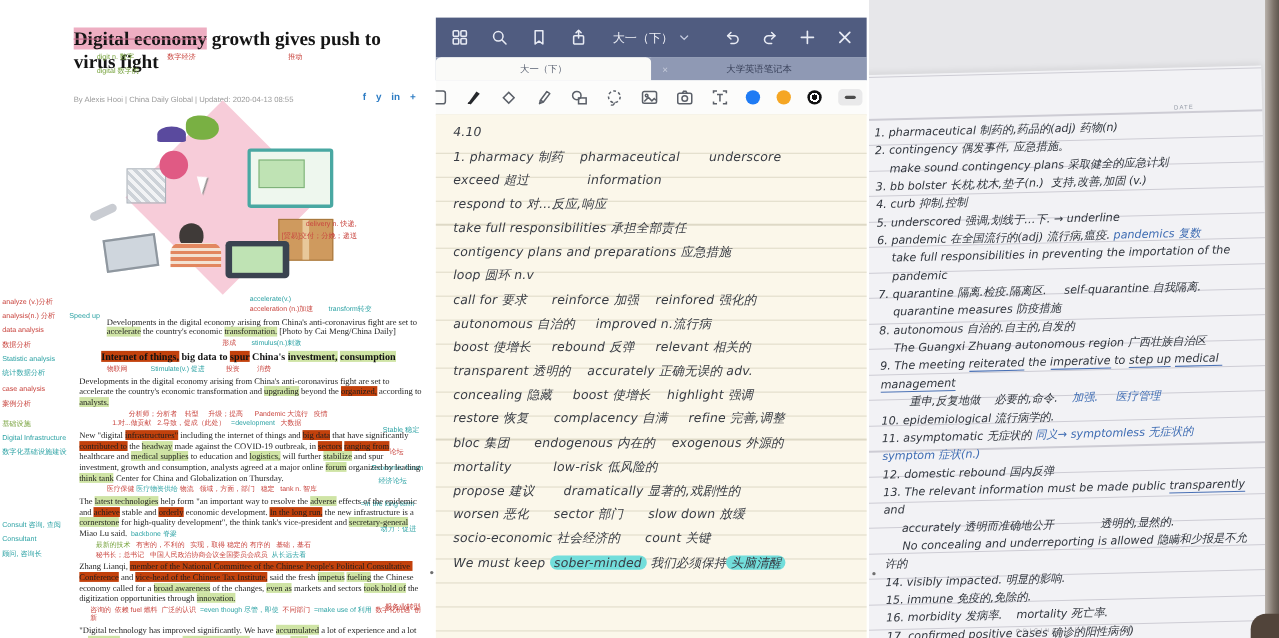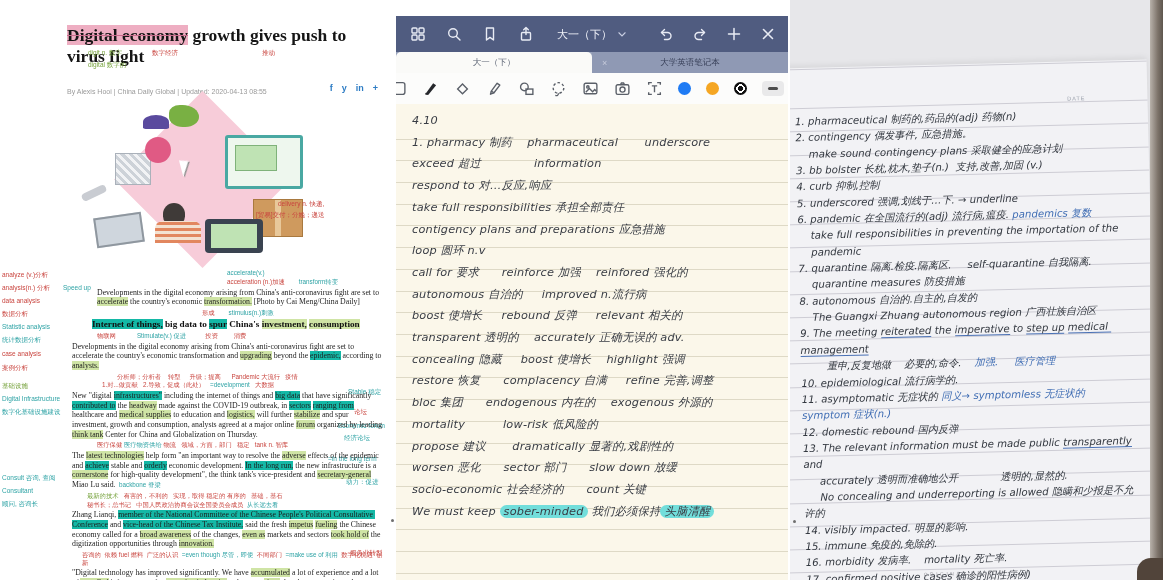--- a/index.html
+++ b/index.html
@@ -32,21 +32,21 @@
   .i-cursor{position:absolute;left:96px;top:52px;width:0;height:0;border-left:9px solid #fff;border-bottom:14px solid transparent;border-top:3px solid transparent;filter:drop-shadow(1px 1px 0 #888);transform:rotate(-15deg);}
   .i-lamp{position:absolute;left:-4px;top:82px;width:26px;height:8px;background:#c9ccd2;border-radius:6px;transform:rotate(-25deg);}
   
   .onote{position:absolute;font:6.5px/7.8px "Liberation Sans",sans-serif;white-space:nowrap;}
   .on-r{color:#c9453f;} .on-t{color:#2ea3a5;} .on-g{color:#76a23c;}
   
   #article-flow{position:absolute;left:72px;top:256px;width:313px;height:322px;overflow:hidden;}
   .af-body{font:7.8px/9.6px "Liberation Serif",serif;color:#1d1d1d;margin:2px 0;white-space:pre-wrap;}
   .af-head{font:bold 9.2px/11.5px "Liberation Serif",serif;color:#111;margin:2px 0;white-space:pre-wrap;}
   .af-ann{font:6.3px/7.8px "Liberation Sans",sans-serif;margin:1px 0;white-space:pre-wrap;}
-  .hl-pink{background:#14b8a6;}
+  .hl-pink{background:#c2410c;}
   .hl-green{background:#cfe4a5;}
   .ann-red{color:#c9453f;} .ann-teal{color:#2ea3a5;} .ann-green{color:#76a23c;}
   .af-body .ann-red,.af-body .ann-teal{font:6.3px "Liberation Sans",sans-serif;}
   
   #mid{position:absolute;left:390px;top:0;width:400px;height:580px;background:#fff;}
   .app{position:absolute;left:6px;right:2px;top:2px;bottom:0;overflow:hidden;border-radius:8px 8px 0 0;}
   .statusbar{position:absolute;left:0;right:0;top:0;height:14px;background:#47516e;color:#f2f4f9;
              display:flex;align-items:center;justify-content:space-between;padding:0 8px;font:bold 7.5px "Liberation Sans",sans-serif;}
   .statusbar .sbr{display:flex;align-items:center;gap:3px;font-weight:normal;}
   .navbar{position:absolute;left:0;right:0;top:14px;height:36px;background:#505c80;display:flex;align-items:center;}
@@ -152,21 +152,21 @@
         <span class="onote on-t" style="left: 346px; top: 466px;">动力：促进</span>
         <span class="onote on-r" style="left: 350px; top: 537px;">服务业转型</span>
       </div>
     <div id="article-flow">
         <div class="af-ann" style="padding-left: 155px;"><span class="ann-teal">accelerate(v.)</span></div>
         <div class="af-ann" style="padding-left: 155px;"><span class="ann-red">acceleration (n.)加速</span><span class="ann-teal">        transform转变</span></div>
         <div class="af-body" style="padding-left: 25px;"><span>Developments in the digital economy arising from China's anti-coronavirus fight are set to </span><span class="hl-green">accelerate</span><span> the country's economic </span><span class="hl-green">transformation.</span><span> [Photo by Cai Meng/China Daily]</span></div>
         <div class="af-ann" style="padding-left: 130px;"><span class="ann-red">形成</span><span class="ann-teal">        stimulus(n.)刺激</span></div>
         <div class="af-head" style="padding-left: 20px;"><span class="hl-pink">Internet of things,</span><span> big data to </span><span class="hl-pink">spur</span><span> China's </span><span class="hl-green">investment,</span><span> </span><span class="hl-green">consumption</span></div>
         <div class="af-ann" style="padding-left: 25px;"><span class="ann-red">物联网</span><span class="ann-teal">            Stimulate(v.) 促进</span><span class="ann-red">           投资</span><span class="ann-red">         消费</span></div>
-        <div class="af-body"><span>Developments in the digital economy arising from China's anti-coronavirus fight are set to accelerate the country's economic transformation and </span><span class="hl-green">upgrading</span><span> beyond the </span><span class="hl-pink">epidemic,</span><span> according to </span><span class="hl-green">analysts.</span></div>
+        <div class="af-body"><span>Developments in the digital economy arising from China's anti-coronavirus fight are set to accelerate the country's economic transformation and </span><span class="hl-green">upgrading</span><span> beyond the </span><span class="hl-pink">organized,</span><span> according to </span><span class="hl-green">analysts.</span></div>
         <div class="af-ann" style="padding-left: 45px;"><span class="ann-red">分析师；分析者</span><span class="ann-red">    转型</span><span class="ann-red">     升级；提高</span><span class="ann-red">      Pandemic 大流行</span><span class="ann-red">   疫情</span></div>
         <div class="af-ann" style="padding-left: 30px;"><span class="ann-red">1.对...做贡献</span><span class="ann-red">   2.导致，促成（此处）</span><span class="ann-teal">   =development</span><span class="ann-red">   大数据</span></div>
         <div class="af-body"><span>New "digital </span><span class="hl-pink">infrastructures"</span><span> including the internet of things and </span><span class="hl-pink">big data</span><span> that have significantly </span><span class="hl-pink">contributed to</span><span> the </span><span class="hl-green">headway</span><span> made against the COVID-19 outbreak, in </span><span class="hl-pink">sectors</span><span> </span><span class="hl-pink">ranging from</span><span> healthcare and </span><span class="hl-green">medical supplies</span><span> to education and </span><span class="hl-green">logistics,</span><span> will further </span><span class="hl-green">stabilize</span><span> and spur investment, growth and consumption, analysts agreed at a major online </span><span class="hl-green">forum</span><span> organized by leading </span><span class="hl-green">think tank</span><span> Center for China and Globalization on Thursday.</span></div>
         <div class="af-ann" style="padding-left: 25px;"><span class="ann-red">医疗保健</span><span class="ann-teal"> 医疗物资供给</span><span class="ann-red"> 物流</span><span class="ann-red">   领域，方面，部门</span><span class="ann-red">   稳定</span><span class="ann-red">   tank n. 智库</span></div>
         <div class="af-body"><span>The </span><span class="hl-green">latest technologies</span><span> help form "an important way to resolve the </span><span class="hl-green">adverse</span><span> effects of the epidemic and </span><span class="hl-pink">achieve</span><span> stable and </span><span class="hl-pink">orderly</span><span> economic development. </span><span class="hl-pink">In the long run,</span><span> the new infrastructure is a </span><span class="hl-green">cornerstone</span><span> for high-quality development", the think tank's vice-president and </span><span class="hl-green">secretary-general</span><span> Miao Lu said.</span><span class="ann-teal">  backbone 脊梁</span></div>
         <div class="af-ann" style="padding-left: 15px;"><span class="ann-green">最新的技术</span><span class="ann-red">   有害的，不利的</span><span class="ann-red">   实现，取得</span><span class="ann-red"> 稳定的</span><span class="ann-red"> 有序的</span><span class="ann-red">   基础，基石</span></div>
         <div class="af-ann" style="padding-left: 15px;"><span class="ann-red">秘书长；总书记</span><span class="ann-red">   中国人民政治协商会议全国委员会成员</span><span class="ann-teal">  从长远去看</span></div>
         <div class="af-body"><span>Zhang Lianqi, </span><span class="hl-pink">member of the National Committee of the Chinese People's Political Consultative Conference</span><span> and </span><span class="hl-pink">vice-head of the Chinese Tax Institute,</span><span> said the fresh </span><span class="hl-green">impetus</span><span> </span><span class="hl-green">fueling</span><span> the Chinese economy called for a </span><span class="hl-green">broad awareness</span><span> of the changes, </span><span class="hl-green">even as</span><span> markets and sectors </span><span class="hl-green">took hold of</span><span> the digitization opportunities through </span><span class="hl-green">innovation.</span></div>
         <div class="af-ann" style="padding-left: 10px;"><span class="ann-red">咨询的</span><span class="ann-red">  依赖 fuel 燃料</span><span class="ann-red">  广泛的认识</span><span class="ann-teal">  =even though 尽管，即使</span><span class="ann-red">  不同部门</span><span class="ann-teal">  =make use of 利用</span><span class="ann-red">  数字化机遇</span><span class="ann-red">  创新</span></div>
         <div class="af-body"><span>"Digital technology has improved significantly. We have </span><span class="hl-green">accumulated</span><span> a lot of experience and a lot of </span><span class="hl-green">so-called</span><span> infrastructure for </span><span class="hl-green">emerging industries</span><span>... there are </span><span class="hl-green">signs</span><span> that the country is ready to invest, in the </span><span class="hl-green">digital transformation</span><span> of </span><span class="hl-green">traditional industries,</span><span> including </span><span class="hl-green">services</span><span> </span><span class="hl-green">transformation,</span><span> </span></div>

